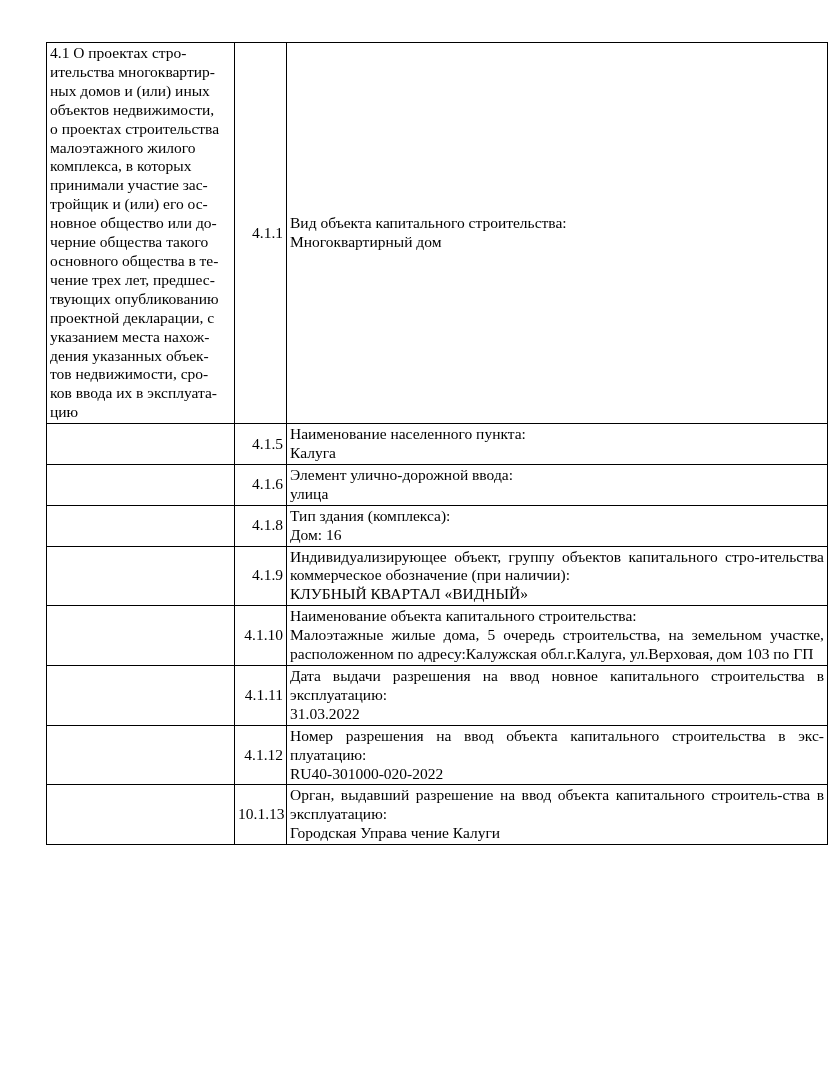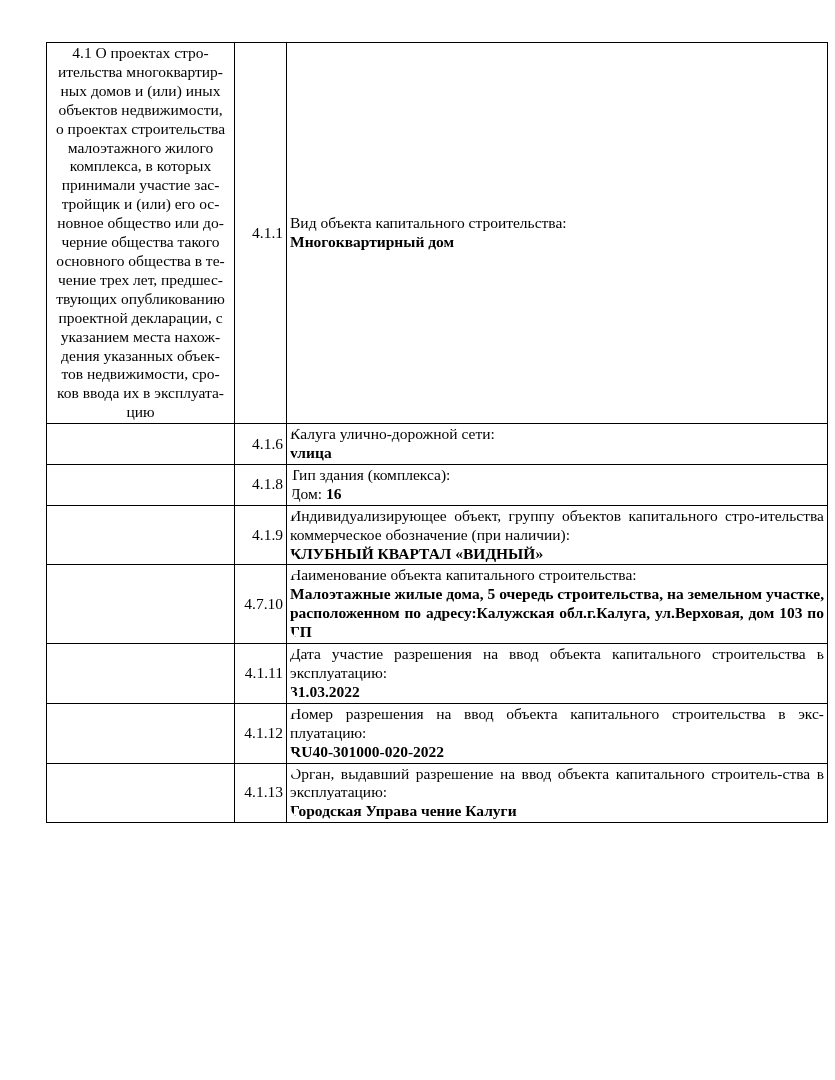--- a/index.html
+++ b/index.html
@@ -24,37 +24,36 @@
     width: 781px;
   }
   table.decl td {
     border: 1px solid #000;
     padding: 1px 3px;
     overflow: hidden;
   }
   td.desc-cell {
     vertical-align: top;
     white-space: pre-line;
-    text-align: center;
+    text-align: left;
     padding-left: 2px;
     padding-right: 2px;
   }
   td.code-cell {
     vertical-align: middle;
     text-align: right;
     padding-left: 2px;
   }
   td.val-cell {
     vertical-align: middle;
     text-align: justify;
-    border-radius: 24px;
   }
   .field-label { display: block; }
   .field-value-line { display: block; }
-  .value { font-weight: bold; }
+  .value { font-weight: normal; }
 </style>
 </head>
 <body>
 
 <div class="page">
   <table class="decl">
     <colgroup>
       <col style="width:188px">
       <col style="width:52px">
       <col style="width:541px">
@@ -85,26 +84,34 @@
       <td class="code-cell">4.1.1</td>
       <td class="val-cell">
         <span class="field-label">Вид объекта капитального строительства:</span>
         <span class="field-value-line"><span></span><span class="value">Многоквартирный дом</span></span>
       </td>
     </tr>
 
 
 
 
+    <tr>
+      <td class="desc-cell"></td>
+      <td class="code-cell">4.1.5</td>
+      <td class="val-cell">
+        <span class="field-label">Наименование населенного пункта:</span>
+        <span class="field-value-line"><span></span><span class="value">Калуга</span></span>
+      </td>
+    </tr>
 
     <tr>
       <td class="desc-cell"></td>
       <td class="code-cell">4.1.6</td>
       <td class="val-cell">
-        <span class="field-label">Калуга улично-дорожной сети:</span>
+        <span class="field-label">Элемент улично-дорожной ввода:</span>
         <span class="field-value-line"><span></span><span class="value">улица</span></span>
       </td>
     </tr>
 
 
     <tr>
       <td class="desc-cell"></td>
       <td class="code-cell">4.1.8</td>
       <td class="val-cell">
         <span class="field-label">Тип здания (комплекса):</span>
@@ -116,48 +123,48 @@
       <td class="desc-cell"></td>
       <td class="code-cell">4.1.9</td>
       <td class="val-cell">
         <span class="field-label">Индивидуализирующее объект, группу объектов капитального стро-ительства коммерческое обозначение (при наличии):</span>
         <span class="field-value-line"><span></span><span class="value">КЛУБНЫЙ КВАРТАЛ «ВИДНЫЙ»</span></span>
       </td>
     </tr>
 
     <tr>
       <td class="desc-cell"></td>
-      <td class="code-cell">4.7.10</td>
+      <td class="code-cell">4.1.10</td>
       <td class="val-cell">
         <span class="field-label">Наименование объекта капитального строительства:</span>
         <span class="field-value-line"><span></span><span class="value">Малоэтажные жилые дома, 5 очередь строительства, на земельном участке, расположенном по адресу:Калужская обл.г.Калуга, ул.Верховая, дом 103 по ГП</span></span>
       </td>
     </tr>
 
     <tr>
       <td class="desc-cell"></td>
       <td class="code-cell">4.1.11</td>
       <td class="val-cell">
-        <span class="field-label">Дата участие разрешения на ввод объекта капитального строительства в эксплуатацию:</span>
+        <span class="field-label">Дата выдачи разрешения на ввод новное капитального строительства в эксплуатацию:</span>
         <span class="field-value-line"><span></span><span class="value">31.03.2022</span></span>
       </td>
     </tr>
 
     <tr>
       <td class="desc-cell"></td>
       <td class="code-cell">4.1.12</td>
       <td class="val-cell">
         <span class="field-label">Номер разрешения на ввод объекта капитального строительства в экс-плуатацию:</span>
         <span class="field-value-line"><span></span><span class="value">RU40-301000-020-2022</span></span>
       </td>
     </tr>
 
     <tr>
       <td class="desc-cell"></td>
-      <td class="code-cell">4.1.13</td>
+      <td class="code-cell">10.1.13</td>
       <td class="val-cell">
         <span class="field-label">Орган, выдавший разрешение на ввод объекта капитального строитель-ства в эксплуатацию:</span>
         <span class="field-value-line"><span></span><span class="value">Городская Управа чение Калуги</span></span>
       </td>
     </tr>
 
   </tbody>
     </table>
 </div>
 

